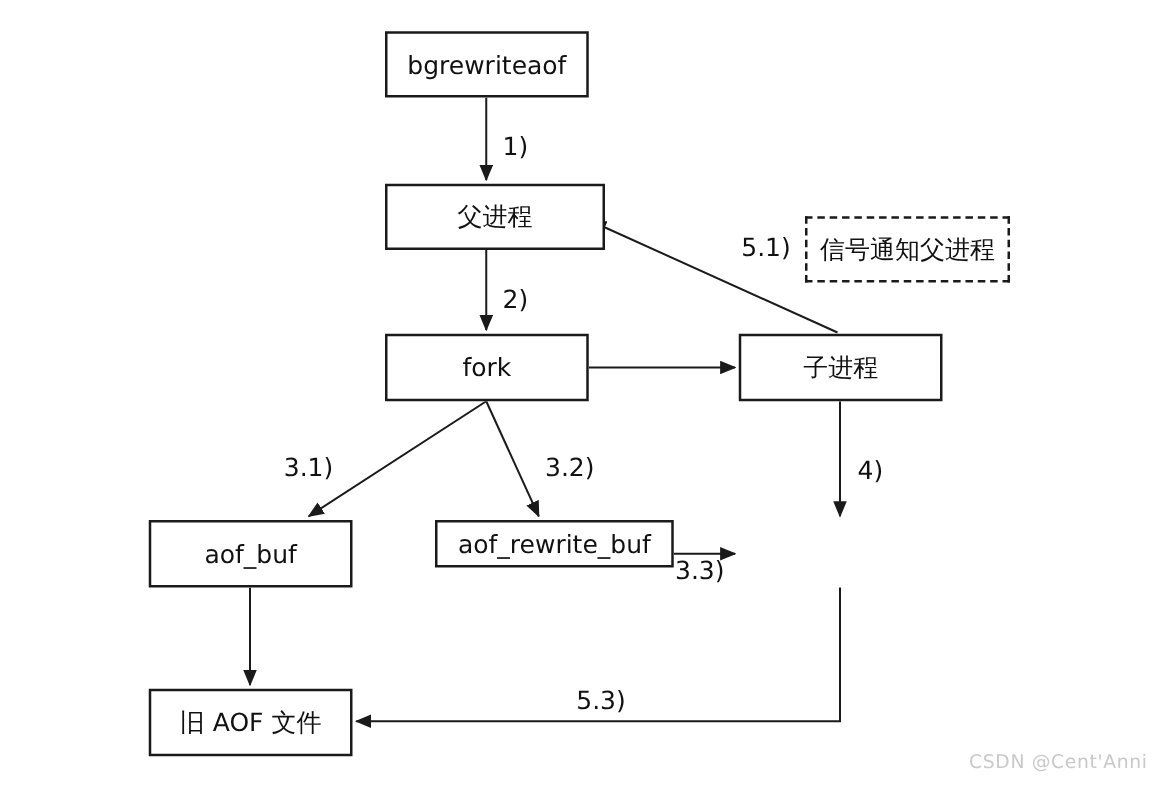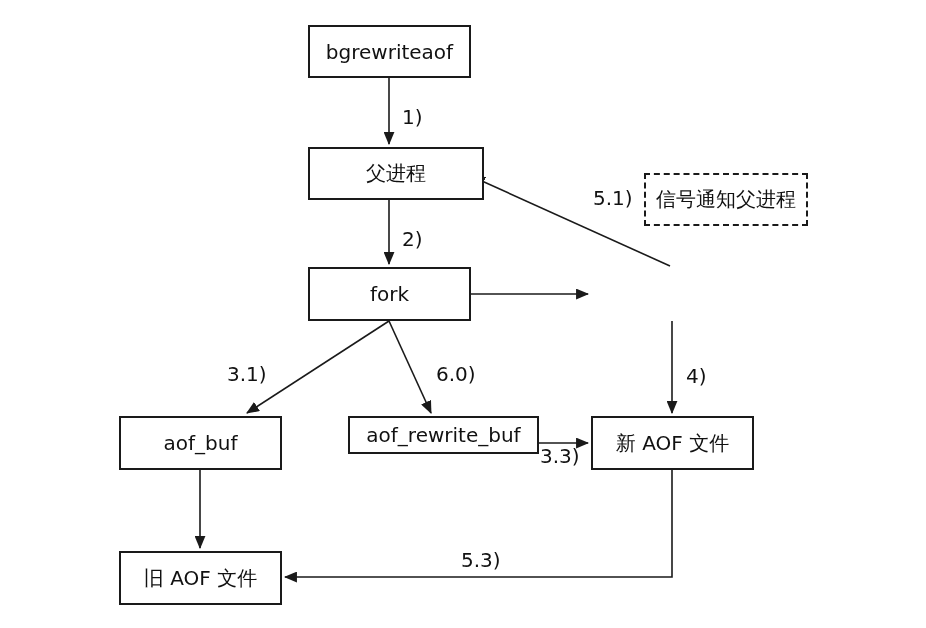--- a/index.html
+++ b/index.html
@@ -72,41 +72,42 @@
       <polyline points="672,470 672,577 285,577" marker-end="url(#arrow)"></polyline>
     </g>
   </svg>
 
   <div class="node" style="left:308px; top:25px;  width:163px; height:53px;">bgrewriteaof</div>
 
   <div class="node" style="left:308px; top:147px; width:176px; height:53px;">父进程</div>
 
   <div class="node" style="left:308px; top:267px; width:163px; height:54px;">fork</div>
 
+  <div class="node" style="left:591px; top:267px; width:163px; height:54px;">子进程</div>
 
   <div class="node" style="left:119px; top:416px; width:163px; height:54px;">aof_buf</div>
 
   <div class="node" style="left:348px; top:416px; width:191px; height:38px;">aof_rewrite_buf</div>
 
-  <div class="node" style="left:591px; top:416px; width:163px; height:54px;">新 AOF 文件</div>
 
   <div class="node" style="left:119px; top:551px; width:163px; height:54px;">旧 AOF 文件</div>
 
   <div class="node dashed" style="left:644px; top:173px; width:164px; height:53px;">信号通知父进程</div>
 
   <span class="edge-label" style="left:402px; top:105px;">1)</span>
 
   <span class="edge-label" style="left:402px; top:227px;">2)</span>
 
   <span class="edge-label" style="left:227px; top:362px;">3.1)</span>
 
-  <span class="edge-label" style="left:436px; top:362px;">6.0)</span>
+  <span class="edge-label" style="left:436px; top:362px;">3.2)</span>
 
   <span class="edge-label" style="left:686px; top:364px;">4)</span>
 
   <span class="edge-label" style="left:593px; top:186px;">5.1)</span>
 
   <span class="edge-label" style="left:540px; top:444px;">3.3)</span>
 
   <span class="edge-label" style="left:461px; top:548px;">5.3)</span>
 
+  <span class="watermark">CSDN @Cent'Anni</span>
 
 </div>
 
 </body></html>

